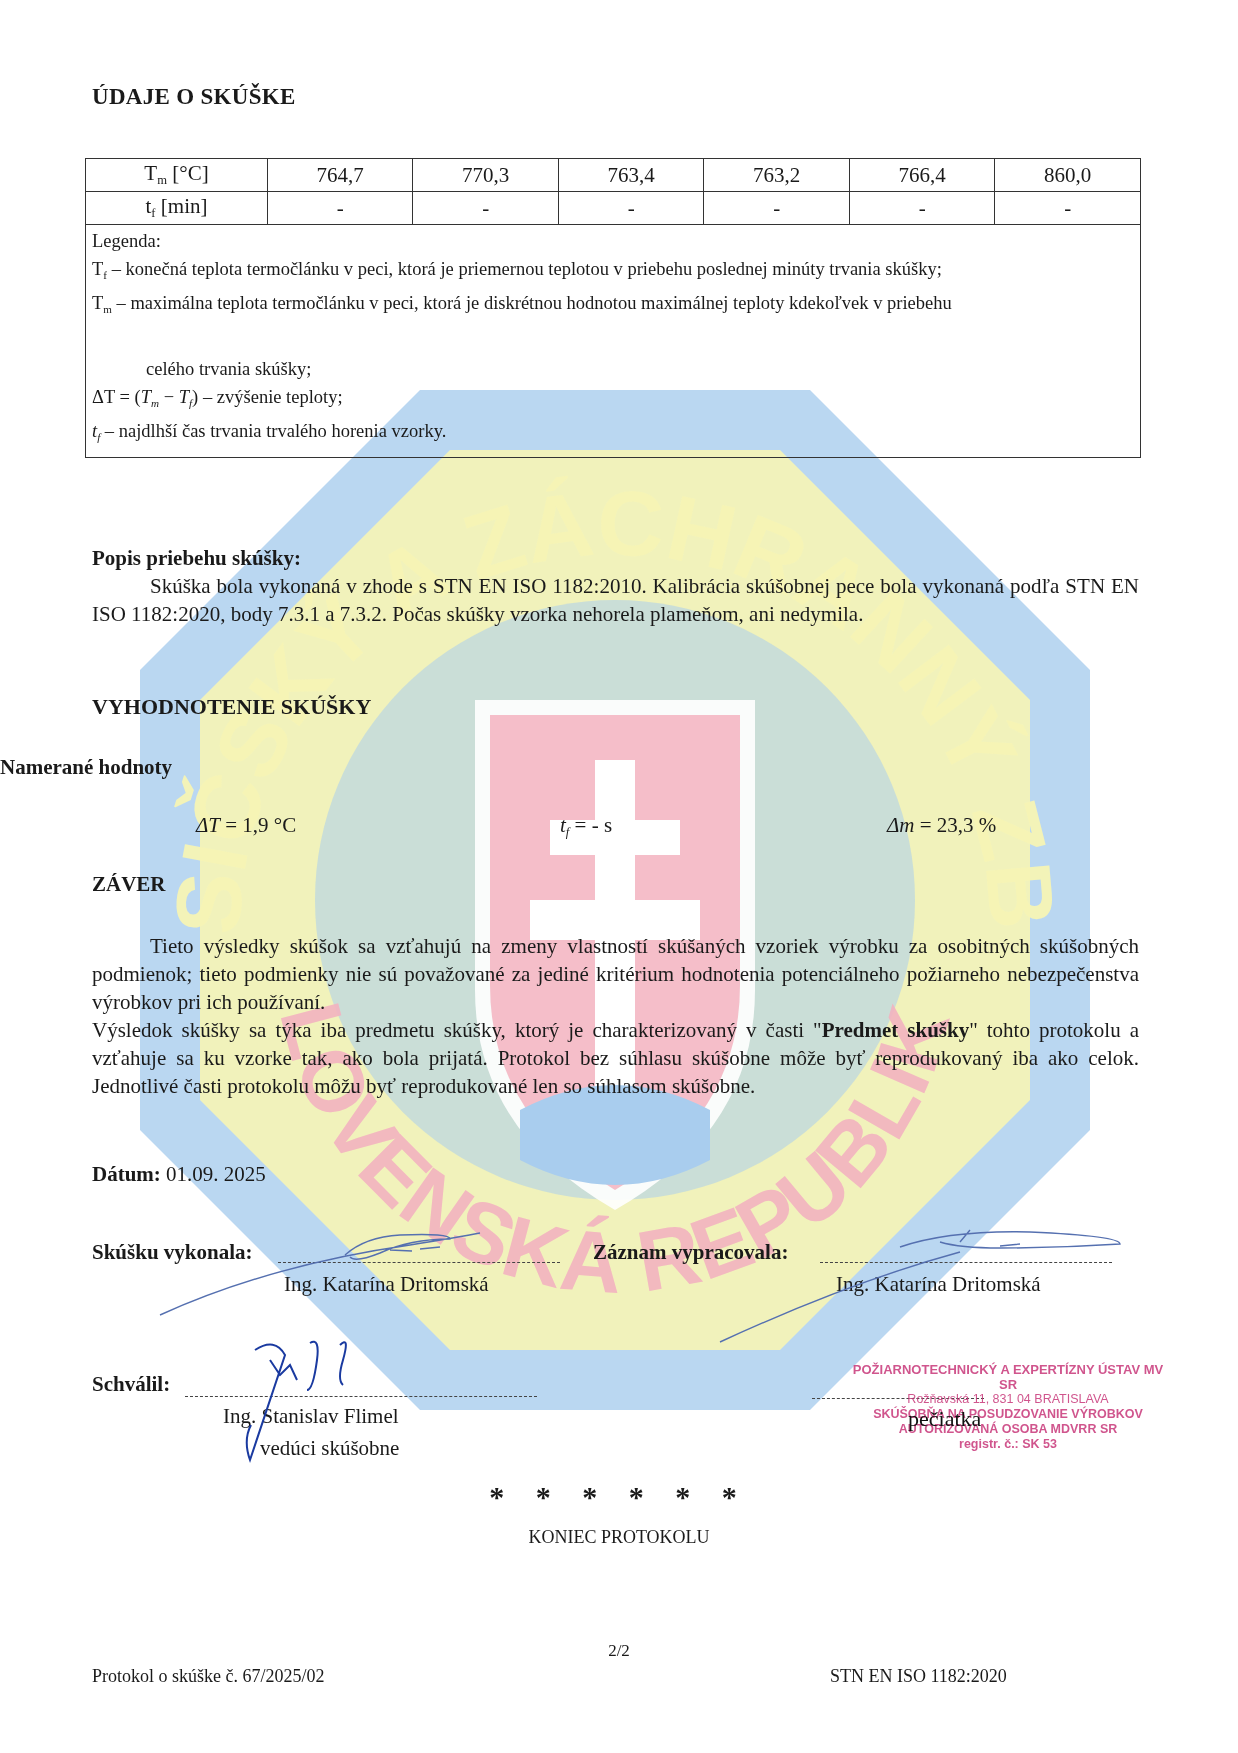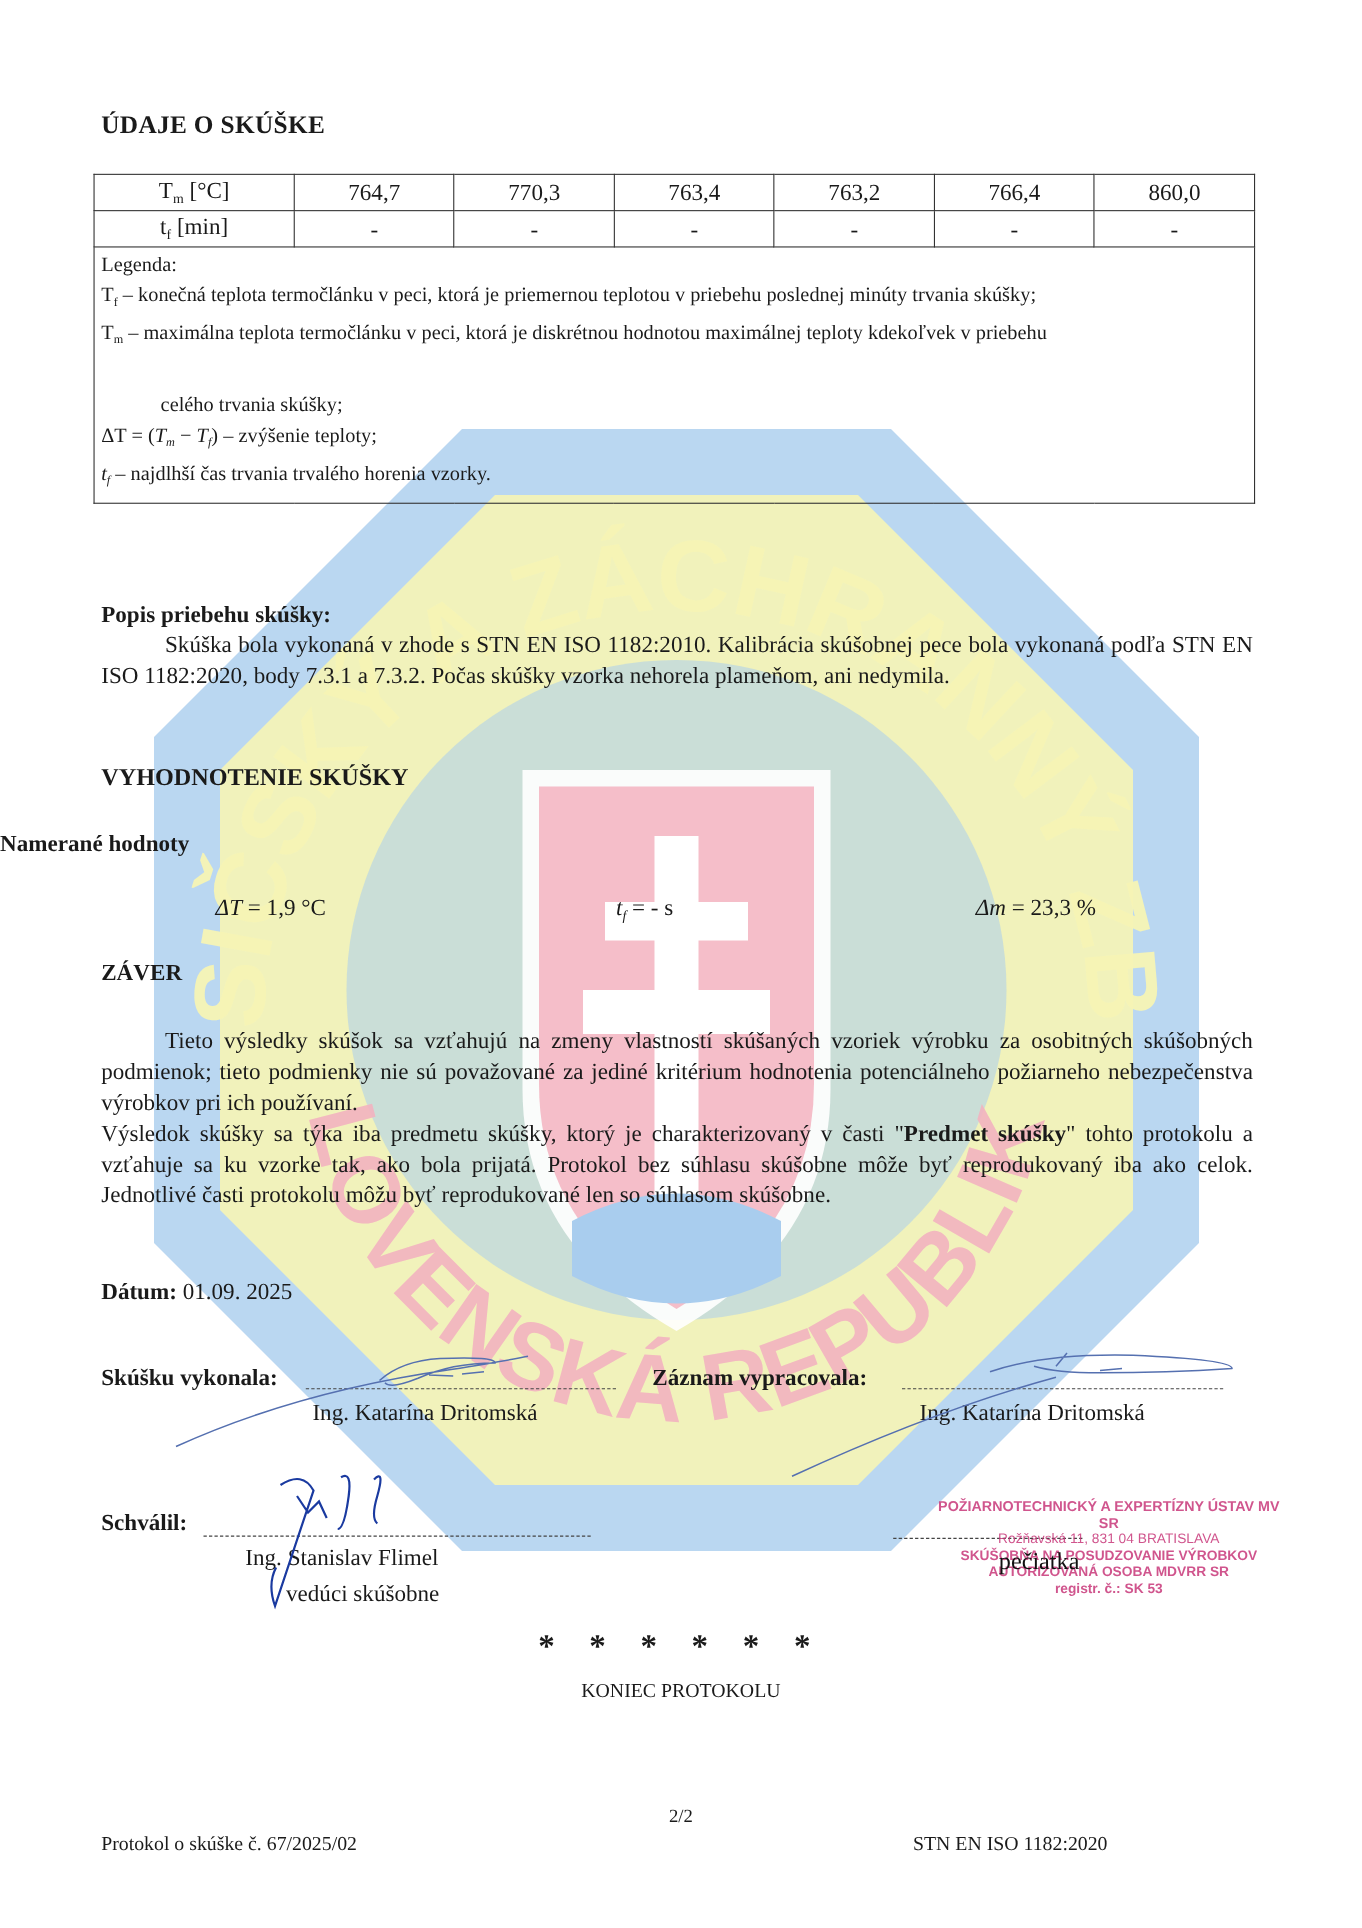--- a/index.html
+++ b/index.html
@@ -4,21 +4,21 @@
   <style>
     * { box-sizing: border-box; margin: 0; padding: 0; }
     html, body { width: 1238px; height: 1753px; background: #ffffff; overflow: hidden; }
     body { position: relative; font-family: "Liberation Serif", serif; color: #1a1a1a; }
 
     
     .watermark { position: absolute; left: 90px; top: 370px; width: 1050px; height: 1080px; z-index: 0; pointer-events: none; }
 
     .content { position: absolute; left: 0; top: 0; width: 1238px; height: 1753px; z-index: 1; }
 
-    .h1 { position: absolute; left: 92px; top: 101px; font-size: 23px; font-weight: bold; letter-spacing: 0.3px; }
+    .h1 { position: absolute; left: 92px; top: 84px; font-size: 23px; font-weight: bold; letter-spacing: 0.3px; }
 
     table.data { position: absolute; left: 85px; top: 158px; width: 1056px; border-collapse: collapse; font-size: 21px; }
     table.data td { border: 1.5px solid #333; height: 33px; text-align: center; padding: 0 4px; }
     table.data td.first { text-align: center; width: 182px; }
     table.data tr.head td.first { text-align: left; padding-left: 6px; }
     table.data td.val { width: 142px; }
     table.data td.avg { width: 162px; }
     sub { font-size: 0.6em; vertical-align: -0.35em; }
     .legend-cell { text-align: left !important; padding: 2px 8px 6px 6px !important; font-size: 18.5px; line-height: 28px; height: auto !important; }
     .legend-cell .indent { padding-left: 54px; margin-top: 32px; }

